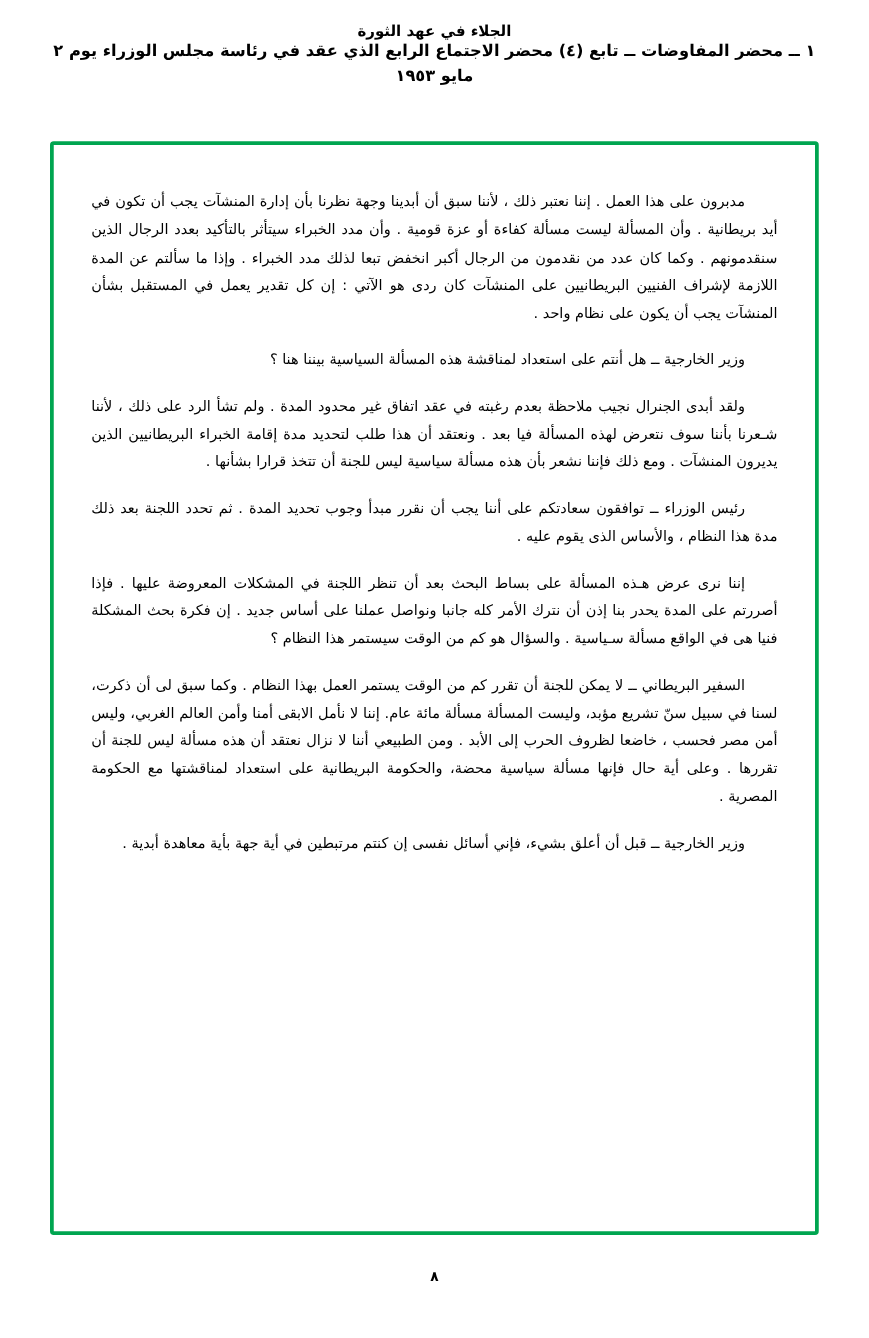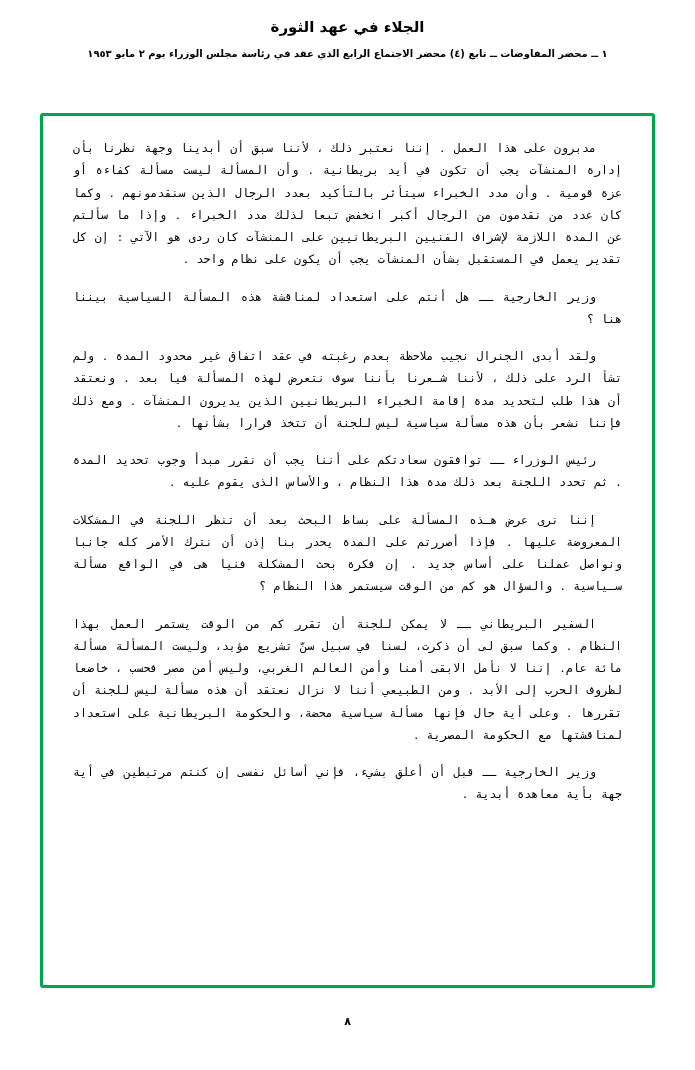--- a/index.html
+++ b/index.html
@@ -19,28 +19,27 @@
     width: 695px;
     height: 1070px;
     box-sizing: border-box;
     position: relative;
   }
   .header {
     text-align: center;
     padding: 18px 28px 0 28px;
   }
   .header-title {
-    font-size: 15px;
+    font-size: 12px;
     font-weight: bold;
     color: #000000;
     letter-spacing: 0px;
-    margin-bottom: 10px;
   }
   .header-subtitle {
-    font-size: 10px;
+    font-size: 13px;
     font-weight: bold;
     color: #000000;
     line-height: 1.5;
     margin-bottom: 9px;
     padding: 0 8px;
   }
   .header-source {
     font-size: 9.5px;
     font-weight: bold;
     color: #000000;
@@ -51,25 +50,24 @@
     top: 113px;
     right: 40px;
     left: 40px;
     bottom: 82px;
     border: 3px solid #00a550;
     border-radius: 3px;
     box-sizing: border-box;
     background: #ffffff;
   }
   .frame-inner {
-    padding: 22px 30px 18px 30px;
+    padding: 34px 30px 18px 30px;
     box-sizing: border-box;
     height: 100%;
     overflow: hidden;
-    font-family: Liberation Mono, monospace;
   }
   p.para {
     font-size: 11.6px;
     line-height: 1.92;
     text-align: justify;
     text-align-last: right;
     margin: 0 0 15px 0;
     color: #000000;
   }
   p.para.indent {

